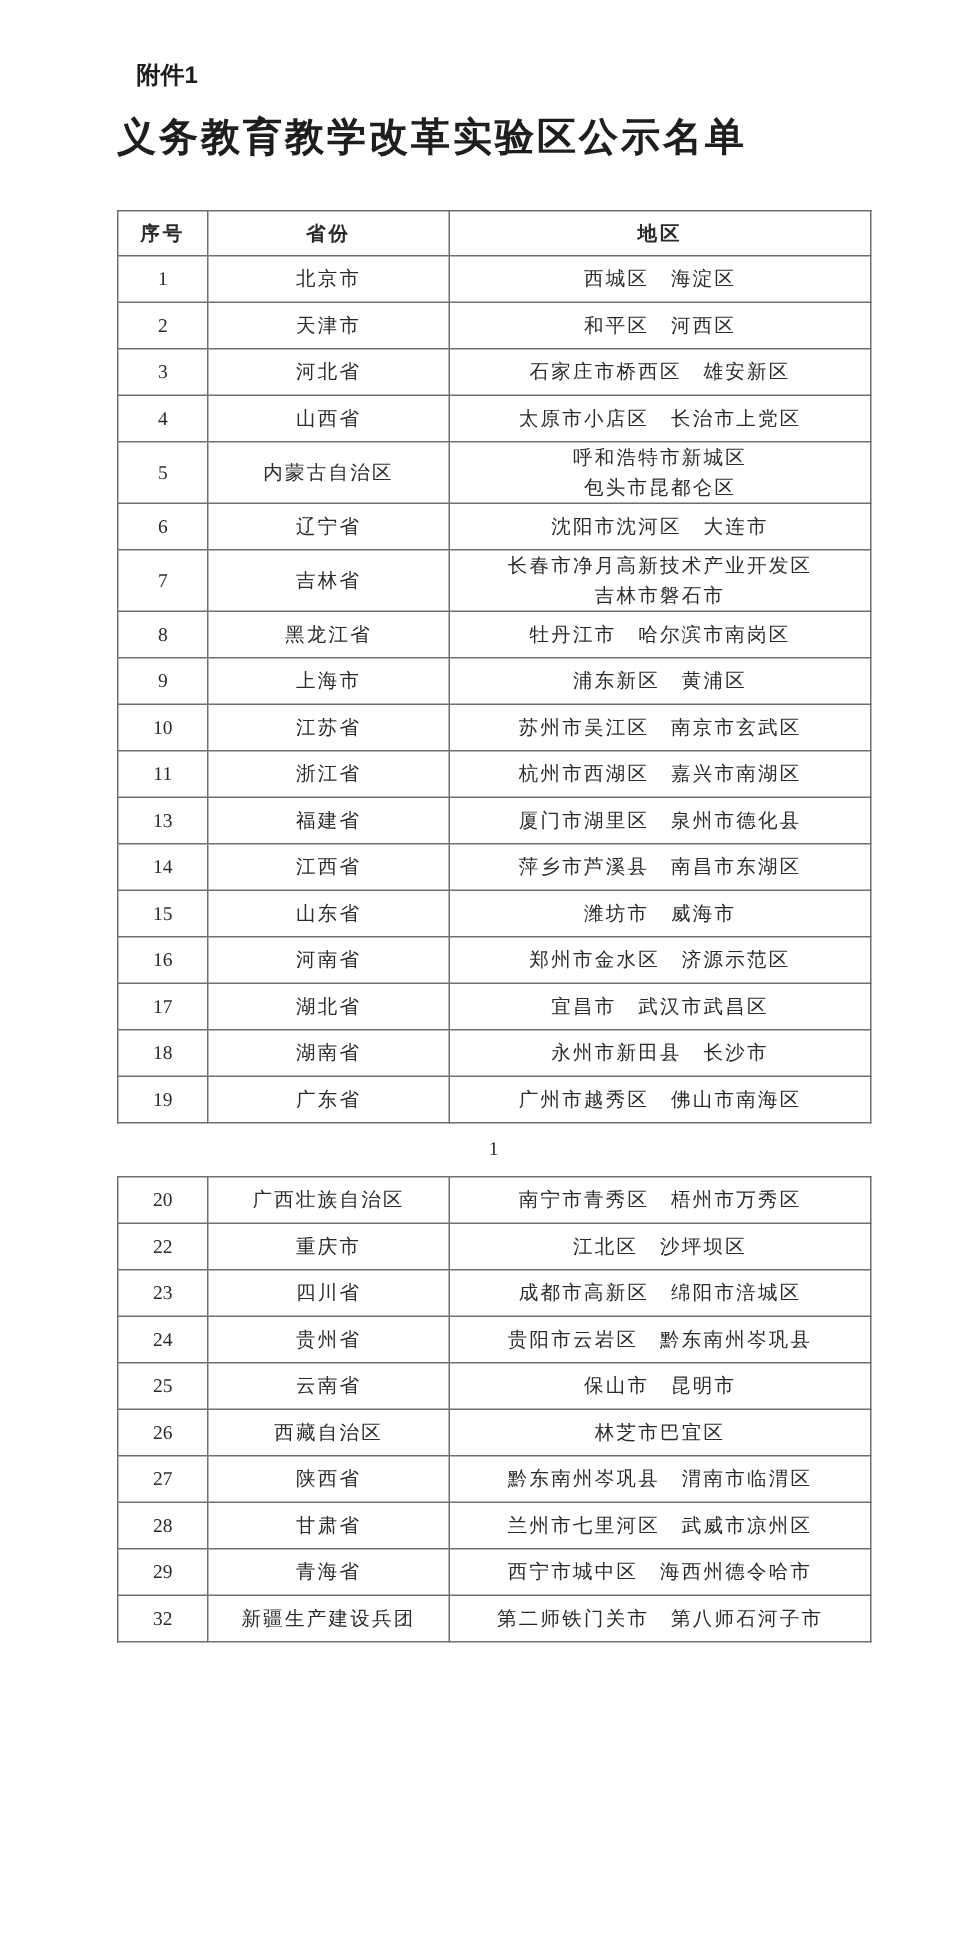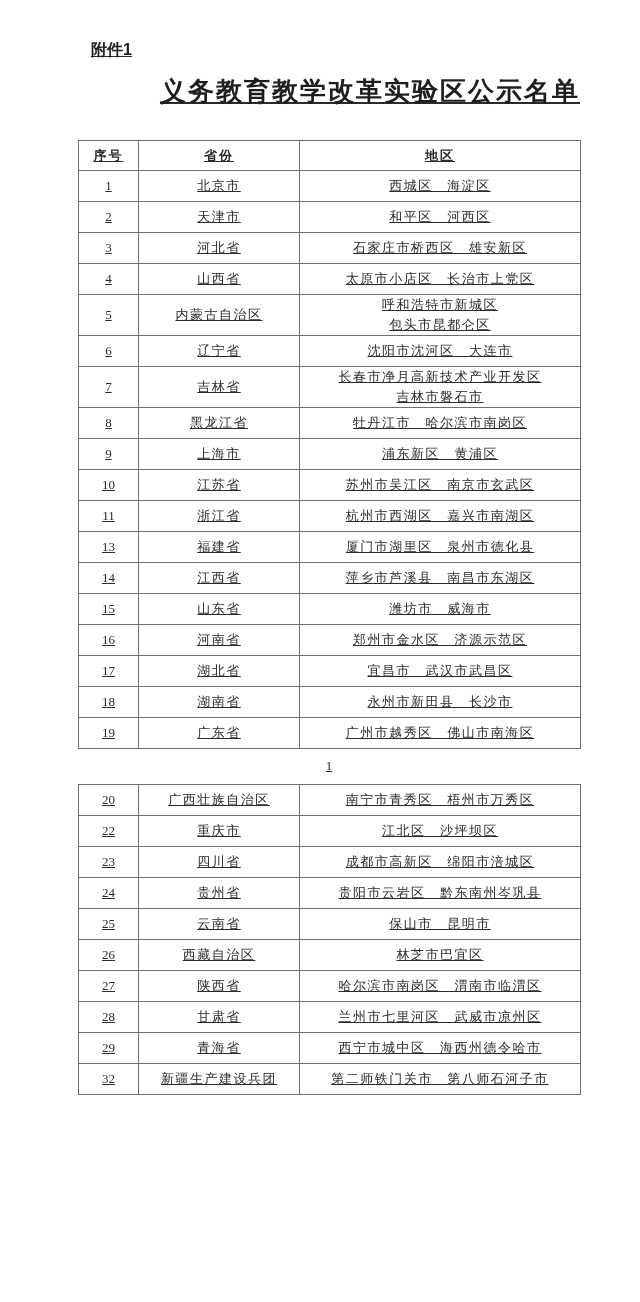--- a/index.html
+++ b/index.html
@@ -7,33 +7,32 @@
     margin: 0; padding: 0;
     width: 640px; height: 1302px;
     background: #ffffff;
     font-family: "Liberation Serif", "DejaVu Serif", serif;
     color: #2b2b2b;
   }
   .page {
     width: 608px; height: 1302px;
     padding: 40px 60px 0 78px;
     overflow: hidden;
-    text-decoration: underline;
   }
   .attachment {
     font-family: "Liberation Sans", "DejaVu Sans", sans-serif;
     font-weight: bold;
     font-size: 16px;
     margin-left: 13px;
     color: #1e1e1e;
   }
   .doc-title {
     width: 502px;
     margin-top: 13px;
-    text-align: right;
+    text-align: left;
     font-size: 26px;
     font-weight: bold;
     letter-spacing: 2px;
     color: #1e1e1e;
   }
   table.roster {
     border-collapse: collapse;
     table-layout: fixed;
     width: 502px;
   }
@@ -222,21 +221,21 @@
           <td data-name="region-cell">保山市　昆明市</td>
         </tr>
         <tr data-name="table-row">
           <td data-name="index-cell">26</td>
           <td data-name="province-cell">西藏自治区</td>
           <td data-name="region-cell">林芝市巴宜区</td>
         </tr>
         <tr data-name="table-row">
           <td data-name="index-cell">27</td>
           <td data-name="province-cell">陕西省</td>
-          <td data-name="region-cell">哈尔滨市南岗区　渭南市临渭区</td>
+          <td data-name="region-cell">黔东南州岑巩县　渭南市临渭区</td>
         </tr>
         <tr data-name="table-row">
           <td data-name="index-cell">28</td>
           <td data-name="province-cell">甘肃省</td>
           <td data-name="region-cell">兰州市七里河区　武威市凉州区</td>
         </tr>
         <tr data-name="table-row">
           <td data-name="index-cell">29</td>
           <td data-name="province-cell">青海省</td>
           <td data-name="region-cell">西宁市城中区　海西州德令哈市</td>

